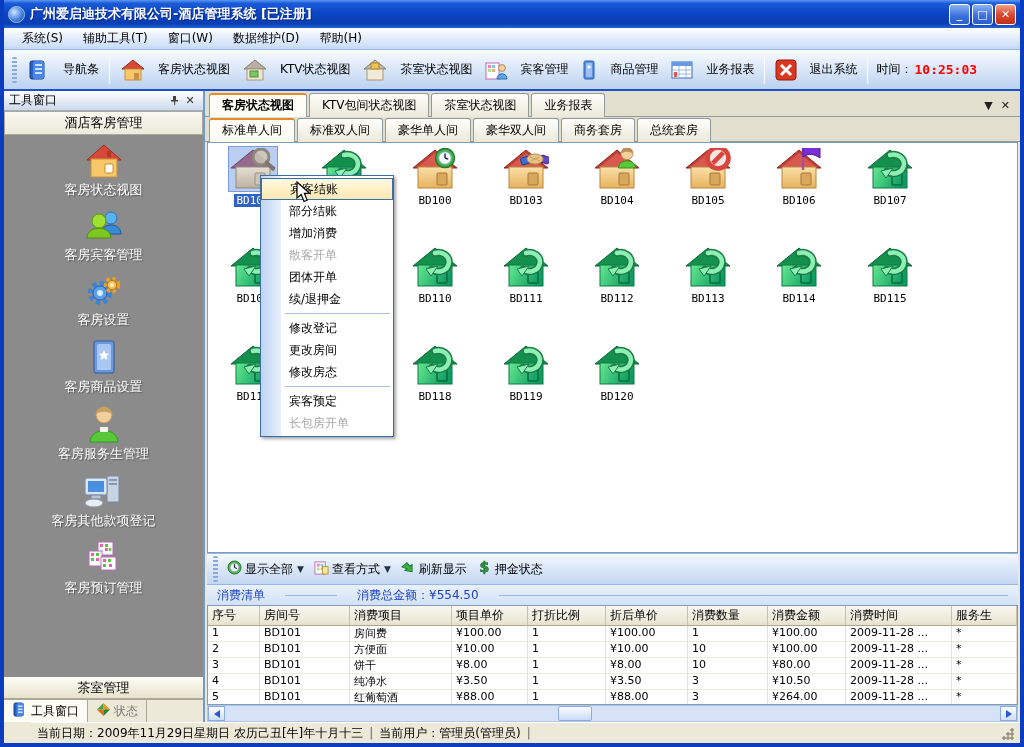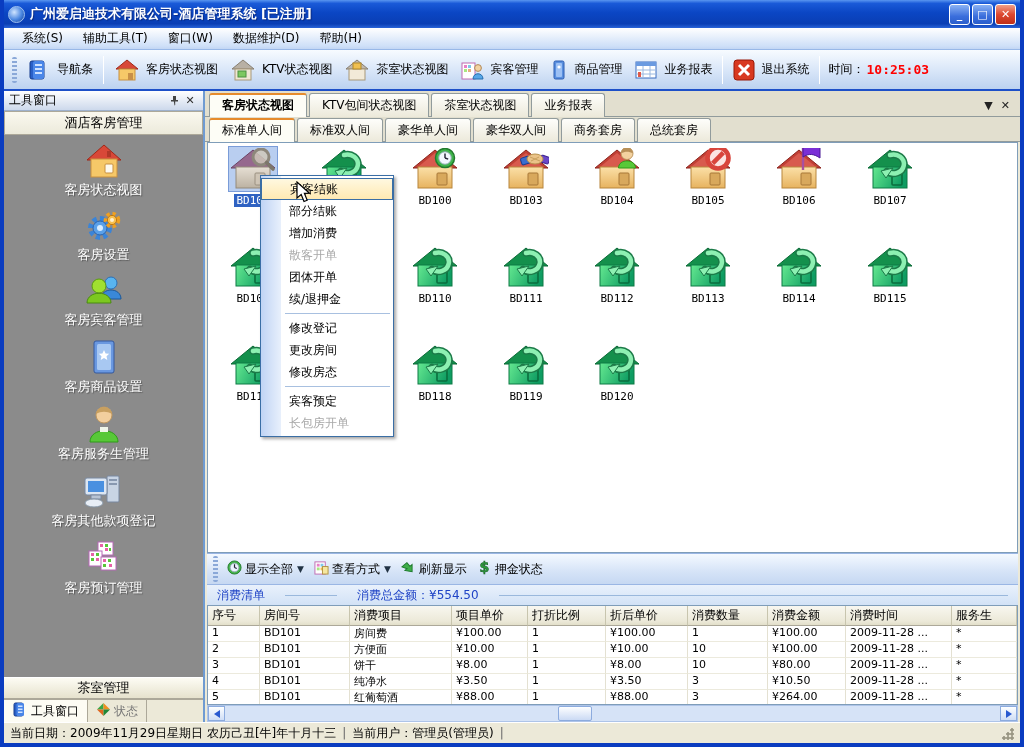--- a/index.html
+++ b/index.html
@@ -22,21 +22,21 @@
   
   .menubar { height:22px; flex:0 0 22px; display:flex; align-items:center; padding-left:8px;
     background:linear-gradient(180deg,#ffffff,#cfe0f8 85%,#c2d6f4); border-bottom:1px solid #98b8e8; }
   .menu-item { font-size:12px; padding:2px 10px; color:#000; cursor:default; }
 
   
   .toolbar { height:41px; flex:0 0 41px; display:flex; align-items:center; padding:0 4px;
     background:linear-gradient(180deg,#f7fbff,#d7e5f8 55%,#bcd2f0); border-bottom:2px solid #1d50c8; }
   .grip { width:5px; height:26px; margin:0 4px;
     background:repeating-linear-gradient(180deg,#8aa8d8 0 2px,transparent 2px 4px); border-radius:2px; }
-  .tbtn { display:flex; align-items:center; gap:6px; padding:3px 6px; font-size:12px; color:#000; border-radius:2px; }
+  .tbtn { display:flex; align-items:center; gap:12px; padding:3px 6px; font-size:12px; color:#000; border-radius:2px; }
   .tbtn svg { display:block; }
   .tsep { width:1px; height:28px; background:#96b4e4; border-right:1px solid #fff; margin:0 4px; }
   .time-label { font-size:12px; margin-left:4px; }
   .time-value { font-family:"DejaVu Sans Mono",monospace; font-weight:bold; color:#ff0000; font-size:13px; margin-left:2px; }
 
   
   .body { flex:1; display:flex; min-height:0; }
 
   
   .sidebar { width:201px; flex:0 0 201px; display:flex; flex-direction:column; background:#8b8b8b; border-right:2px solid #6f9bd2; }
@@ -120,21 +120,21 @@
   .sbtn { width:17px; background:linear-gradient(180deg,#fdfeff,#cfdef6); border:1px solid #8cabde; display:flex;
     align-items:center; justify-content:center; }
   .sbtn .tri { width:0; height:0; border-style:solid; }
   .tri.left { border-width:4px 6px 4px 0; border-color:transparent #2a5ad0 transparent transparent; }
   .tri.right { border-width:4px 0 4px 6px; border-color:transparent transparent transparent #2a5ad0; }
   .sthumb { position:relative; left:43%; width:34px; background:linear-gradient(180deg,#fdfeff,#cbdaf4);
     border:1px solid #8cabde; border-radius:2px; }
 
   
   .statusbar { height:21px; flex:0 0 21px; background:#ece9d8; border-top:1px solid #fff; display:flex; align-items:center;
-    padding:0 6px; font-size:12px; color:#000; gap:6px; }
+    padding:0 6px; font-size:12px; color:#000; gap:6px;margin-left:27px; }
   .statusbar .sep { color:#666; }
   .rgrip { margin-left:auto; width:13px; height:13px;
     background:
       radial-gradient(circle at 11px 11px,#9a9784 1.5px,transparent 2px),
       radial-gradient(circle at 7px 11px,#9a9784 1.5px,transparent 2px),
       radial-gradient(circle at 11px 7px,#9a9784 1.5px,transparent 2px),
       radial-gradient(circle at 3px 11px,#9a9784 1.5px,transparent 2px),
       radial-gradient(circle at 7px 7px,#9a9784 1.5px,transparent 2px),
       radial-gradient(circle at 11px 3px,#9a9784 1.5px,transparent 2px); }
 </style>
@@ -281,40 +281,40 @@
                 <rect x="8" y="16" width="26" height="18" fill="#f6c868" stroke="#c89040"></rect>
                 <rect x="22" y="21" width="8" height="9" rx="1" fill="#fdfaef" stroke="#c89040"></rect>
                 <rect x="24" y="8" width="4" height="6" fill="#b03828"></rect>
               </svg>
             </span>
             <span class="lbl">客房状态视图</span>
           </div>
           <div class="sb-item">
             <span>
               <svg width="40" height="36" viewBox="0 0 40 36">
+                <circle cx="27" cy="10" r="6" fill="#58b4f0" stroke="#2a70b8"></circle>
+                <path d="M17,26 C17,14 37,14 37,26 Z" fill="#3a88d8" stroke="#1c5898"></path>
+                <circle cx="15" cy="13" r="7" fill="#a0e030" stroke="#5a9a10"></circle>
+                <path d="M3,30 C3,17 27,17 27,30 Z" fill="#7cc820" stroke="#4a8a10"></path>
+              </svg>
+            </span>
+            <span class="lbl">客房宾客管理</span>
+          </div>
+          <div class="sb-item">
+            <span>
+              <svg width="40" height="36" viewBox="0 0 40 36">
                 <circle cx="16" cy="20" r="9" fill="none" stroke="#3a84d8" stroke-width="6" stroke-dasharray="4 3"></circle>
                 <circle cx="16" cy="20" r="7" fill="#5aa0e8" stroke="#2a64b0"></circle>
                 <circle cx="16" cy="20" r="3" fill="#d8ecff"></circle>
                 <circle cx="28" cy="12" r="6" fill="none" stroke="#f0a020" stroke-width="4.5" stroke-dasharray="3 2.6"></circle>
                 <circle cx="28" cy="12" r="4.6" fill="#f8c050" stroke="#c07810"></circle>
                 <circle cx="28" cy="12" r="2" fill="#fff0d0"></circle>
               </svg>
             </span>
             <span class="lbl">客房设置</span>
-          </div>
-          <div class="sb-item">
-            <span>
-              <svg width="40" height="36" viewBox="0 0 40 36">
-                <circle cx="27" cy="10" r="6" fill="#58b4f0" stroke="#2a70b8"></circle>
-                <path d="M17,26 C17,14 37,14 37,26 Z" fill="#3a88d8" stroke="#1c5898"></path>
-                <circle cx="15" cy="13" r="7" fill="#a0e030" stroke="#5a9a10"></circle>
-                <path d="M3,30 C3,17 27,17 27,30 Z" fill="#7cc820" stroke="#4a8a10"></path>
-              </svg>
-            </span>
-            <span class="lbl">客房宾客管理</span>
           </div>
           <div class="sb-item">
             <span>
               <svg width="34" height="38" viewBox="0 0 34 38">
                 <rect x="7" y="3" width="20" height="32" rx="2" fill="#6a98e0" stroke="#34589c"></rect>
                 <rect x="10" y="6" width="14" height="26" rx="1.5" fill="#a8c8f2"></rect>
                 <path d="M17,12 l1.6,3.4 3.6,.4 -2.7,2.5 .8,3.6 -3.3,-1.9 -3.3,1.9 .8,-3.6 -2.7,-2.5 3.6,-.4 Z" fill="#fff"></path>
               </svg>
             </span>
             <span class="lbl">客房商品设置</span>

